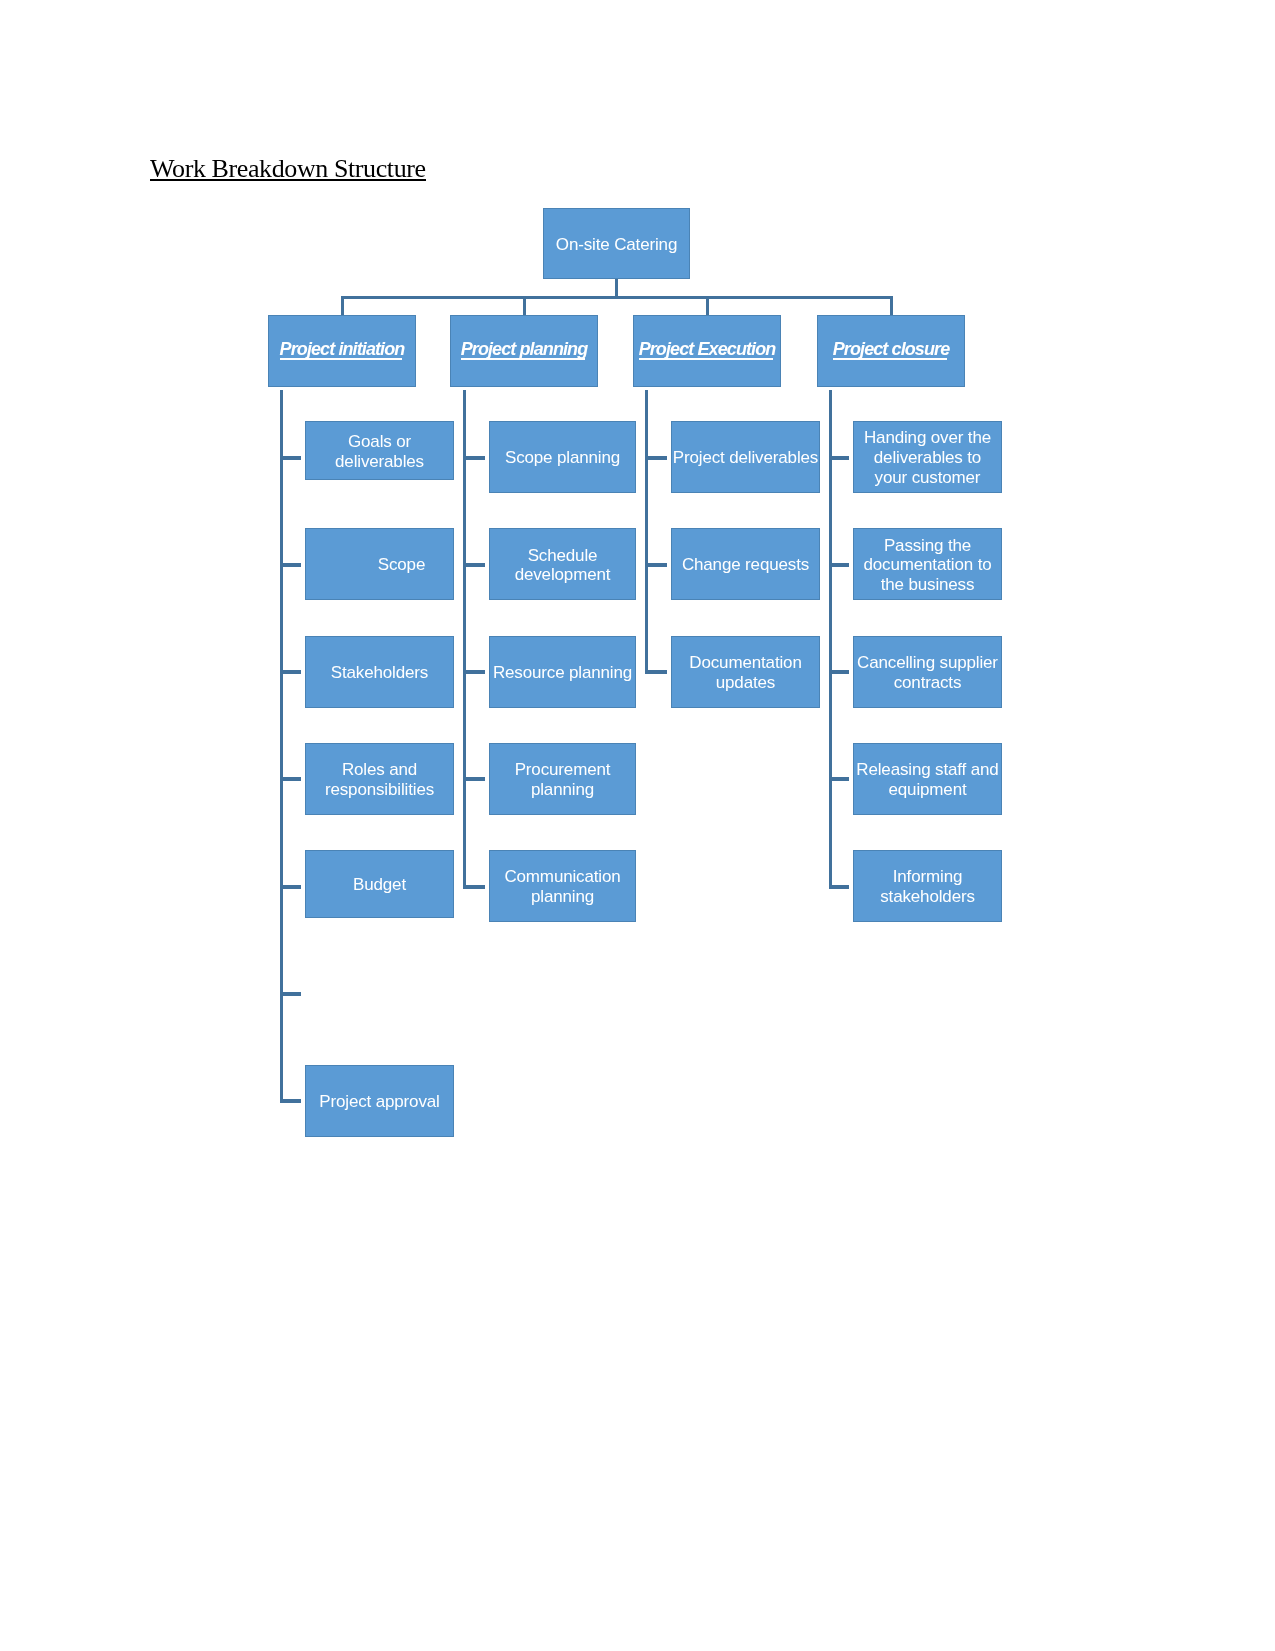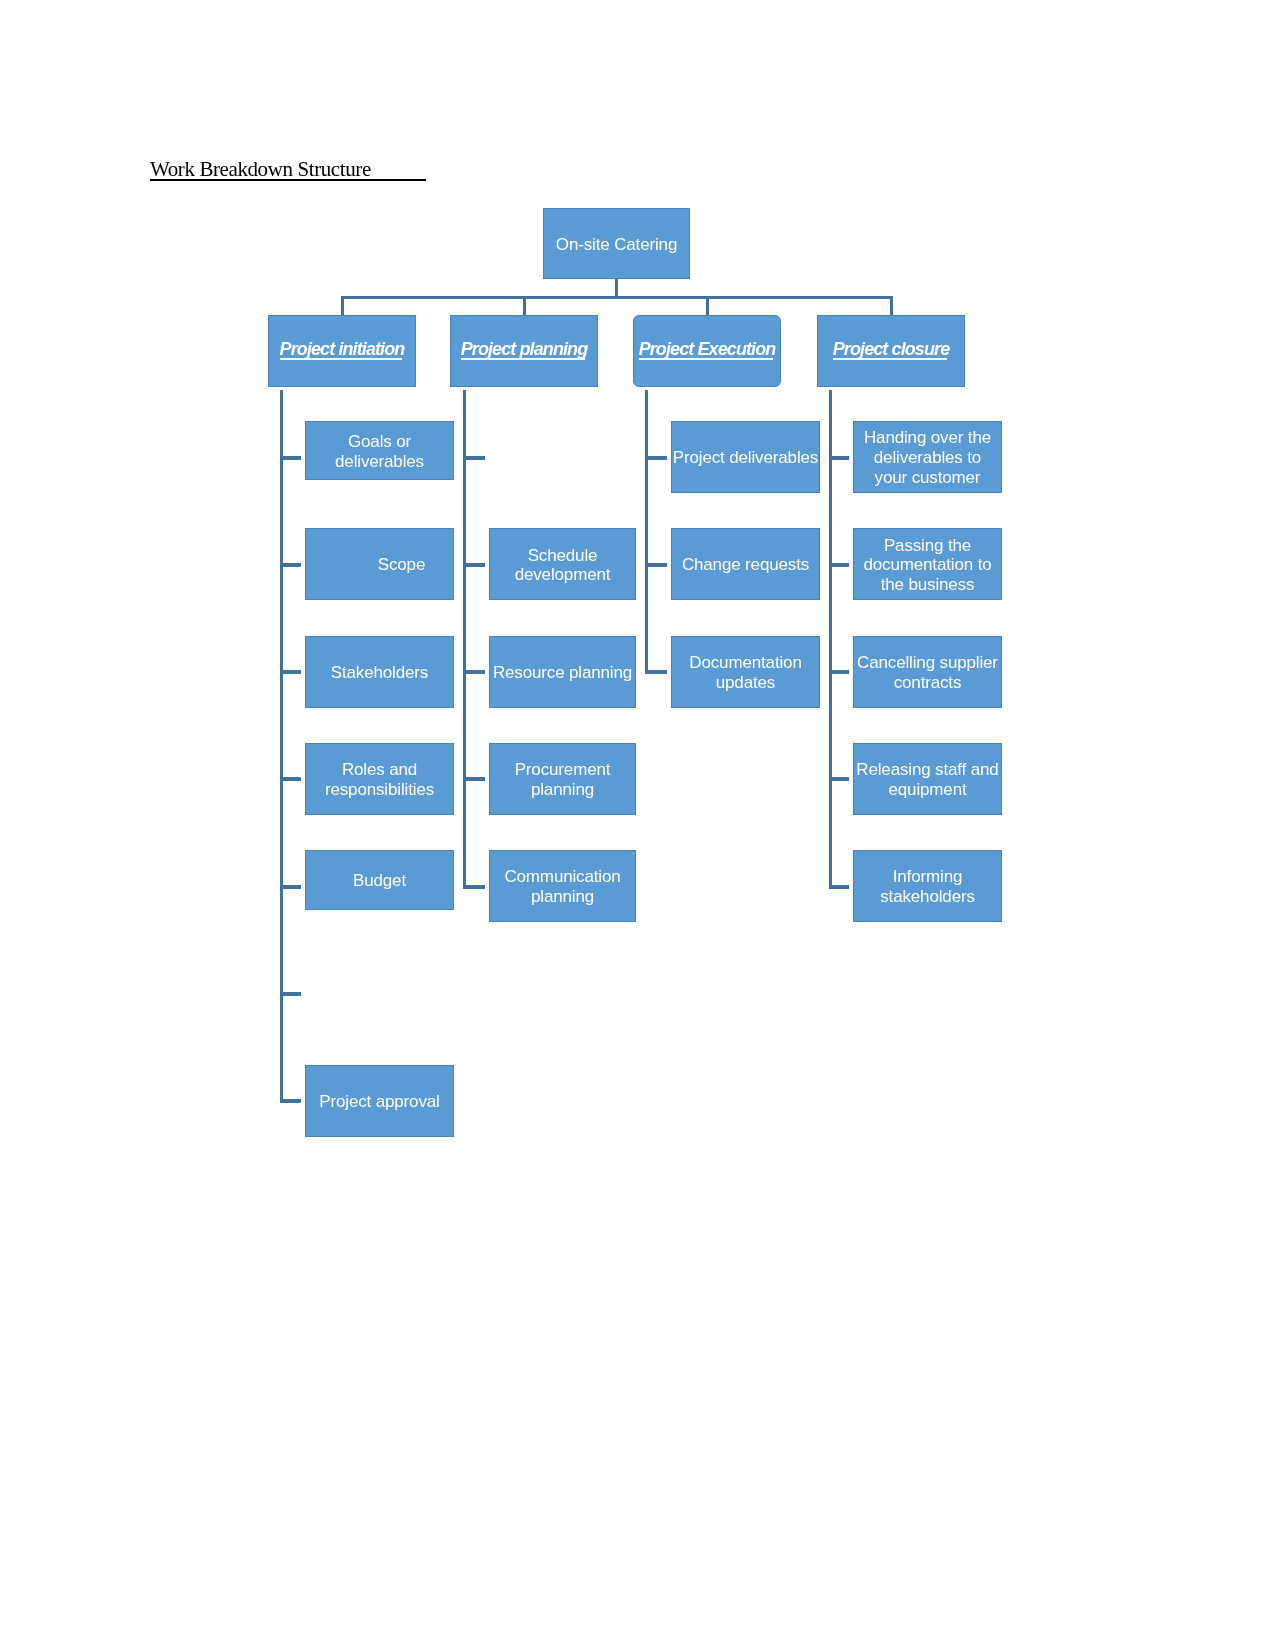--- a/index.html
+++ b/index.html
@@ -21,21 +21,21 @@
     left: 0; top: 0;
     width: 1275px;
     height: 1651px;
     background: var(--page-bg, #ffffff);
   }
   .doc-title {
     position: absolute;
     left: 150px;
     top: 154px;
     font-family: "Liberation Serif", serif;
-    font-size: 21px;
+    font-size: 26px;
     letter-spacing: -0.4px;
     line-height: 30px;
     color: var(--title-text, #000000);
     white-space: nowrap;
   }
   .title-underline {
     position: absolute;
     left: 150px;
     top: 179px;
     width: 276px;
@@ -123,55 +123,58 @@
       <div class="conn" style="left: 279.5px; top: 670.1px; width: 21.5px; height: 4px;"></div>
       <div class="node leaf" style="left: 305px; top: 635.6px; width: 149px; height: 72px;">
         <span class="lbl">Stakeholders</span>
       </div>
       <div class="conn" style="left: 279.5px; top: 777.4px; width: 21.5px; height: 4px;"></div>
       <div class="node leaf" style="left: 305px; top: 742.9px; width: 149px; height: 72px;">
         <span class="lbl">Roles and
 responsibilities</span>
       </div>
       <div class="conn" style="left: 279.5px; top: 884.7px; width: 21.5px; height: 4px;"></div>
-      <div class="node leaf" style="left: 305px; top: 850.2px; width: 149px; height: 60px;">
+      <div class="node leaf" style="left: 305px; top: 850.2px; width: 149px; height: 68px;">
         <span class="lbl">Budget</span>
       </div>
       <div class="conn" style="left: 279.5px; top: 992px; width: 21.5px; height: 4px;"></div>
       <div class="conn" style="left: 279.5px; top: 1099.3px; width: 21.5px; height: 4px;"></div>
       <div class="node leaf" style="left: 305px; top: 1064.8px; width: 149px; height: 72px;">
         <span class="lbl">Project approval</span>
       </div>
       <div class="conn" style="left: 522.5px; top: 296px; width: 3px; height: 19px;"></div>
       <div class="node lvl2" style="left: 450px; top: 315px; width: 148px; height: 72px;">
         <span class="lbl">Project planning</span>
       </div>
       <div class="conn" style="left: 462.5px; top: 390px; width: 3px; height: 497.7px;"></div>
       <div class="conn" style="left: 462.5px; top: 455.5px; width: 22.5px; height: 4px;"></div>
+      <div class="node leaf" style="left: 489px; top: 421px; width: 147px; height: 72px;">
+        <span class="lbl">Scope planning</span>
+      </div>
       <div class="conn" style="left: 462.5px; top: 562.8px; width: 22.5px; height: 4px;"></div>
       <div class="node leaf" style="left: 489px; top: 528.3px; width: 147px; height: 72px;">
         <span class="lbl">Schedule
 development</span>
       </div>
       <div class="conn" style="left: 462.5px; top: 670.1px; width: 22.5px; height: 4px;"></div>
       <div class="node leaf" style="left: 489px; top: 635.6px; width: 147px; height: 72px;">
         <span class="lbl">Resource planning</span>
       </div>
       <div class="conn" style="left: 462.5px; top: 777.4px; width: 22.5px; height: 4px;"></div>
       <div class="node leaf" style="left: 489px; top: 742.9px; width: 147px; height: 72px;">
         <span class="lbl">Procurement
 planning</span>
       </div>
       <div class="conn" style="left: 462.5px; top: 884.7px; width: 22.5px; height: 4px;"></div>
       <div class="node leaf" style="left: 489px; top: 850.2px; width: 147px; height: 72px;">
         <span class="lbl">Communication
 planning</span>
       </div>
       <div class="conn" style="left: 705.5px; top: 296px; width: 3px; height: 19px;"></div>
-      <div class="node lvl2" style="left: 633px; top: 315px; width: 148px; height: 72px; border-radius: 6px;">
+      <div class="node lvl2" style="left: 633px; top: 315px; width: 148px; height: 72px;">
         <span class="lbl">Project Execution</span>
       </div>
       <div class="conn" style="left: 644.5px; top: 390px; width: 3px; height: 283.1px;"></div>
       <div class="conn" style="left: 644.5px; top: 455.5px; width: 22.5px; height: 4px;"></div>
       <div class="node leaf" style="left: 671px; top: 421px; width: 149px; height: 72px;">
         <span class="lbl">Project deliverables</span>
       </div>
       <div class="conn" style="left: 644.5px; top: 562.8px; width: 22.5px; height: 4px;"></div>
       <div class="node leaf" style="left: 671px; top: 528.3px; width: 149px; height: 72px;">
         <span class="lbl">Change requests</span>

